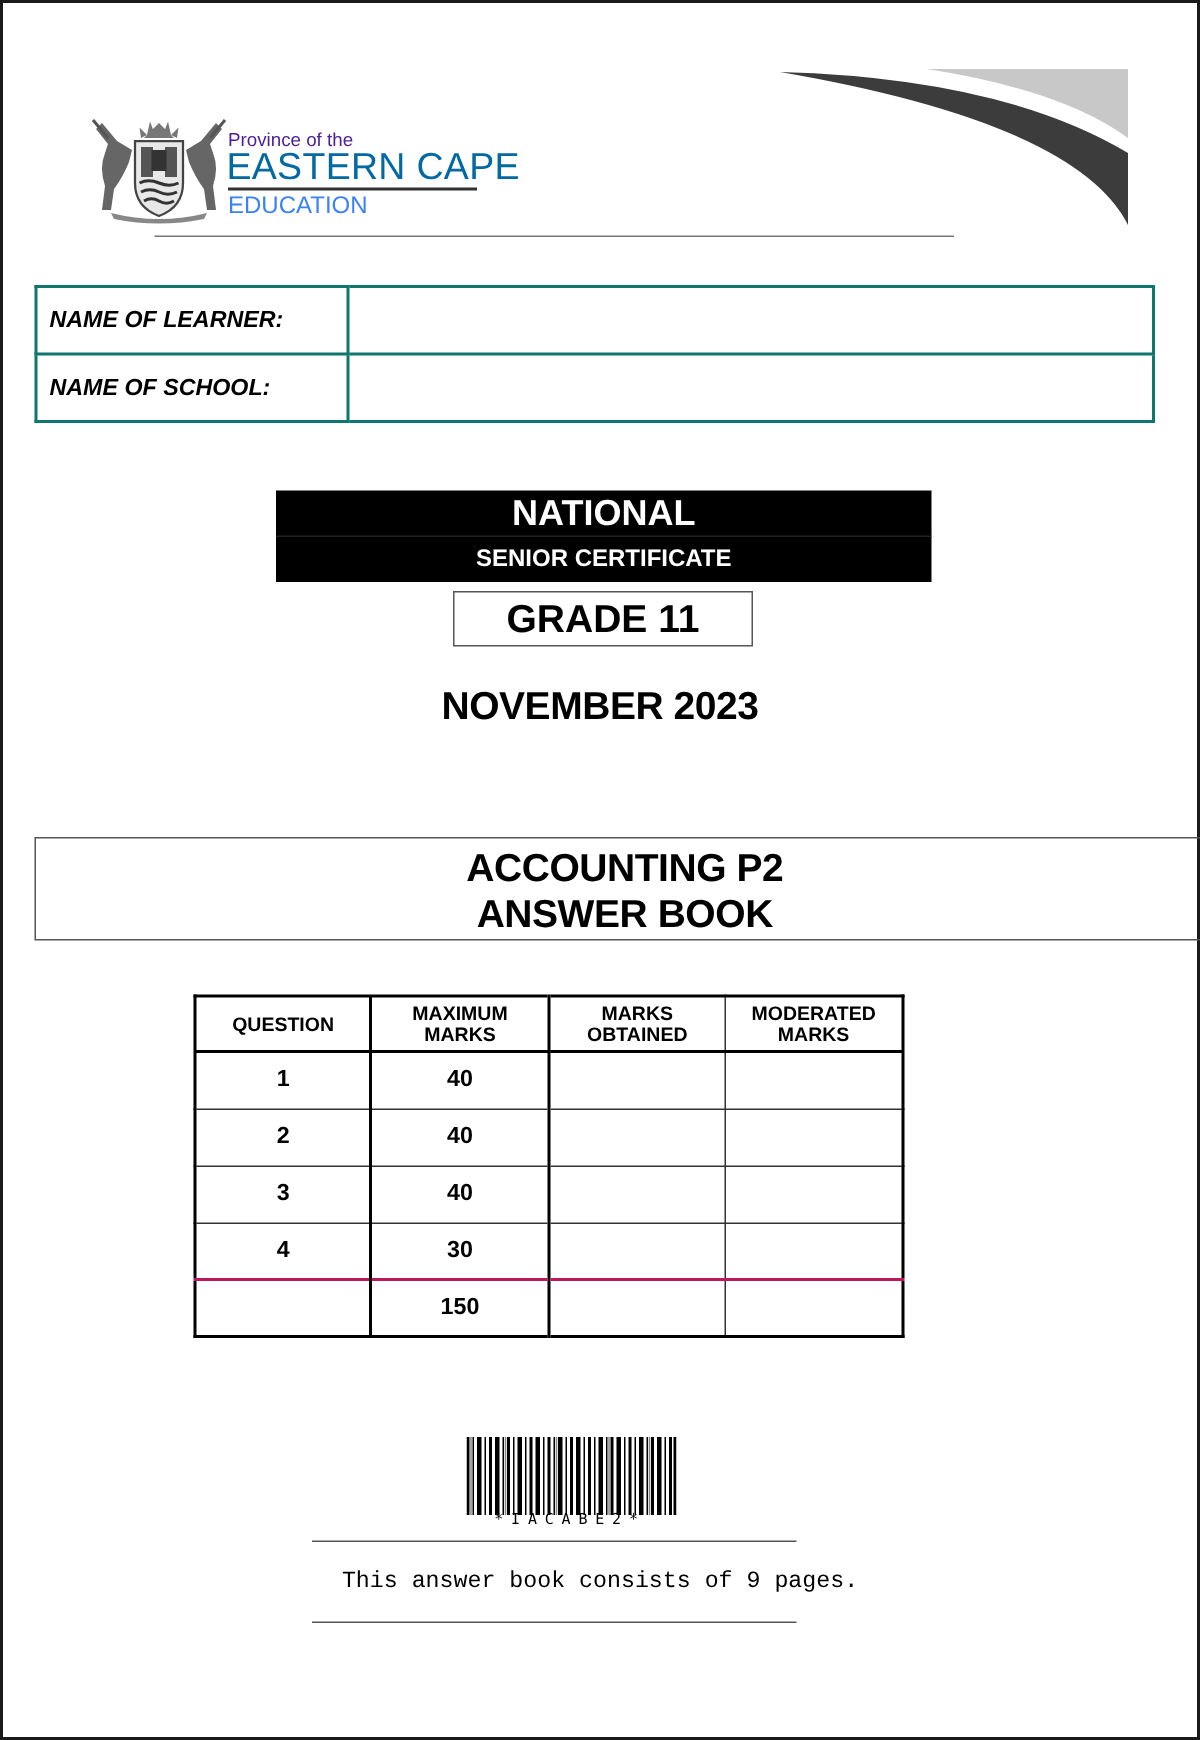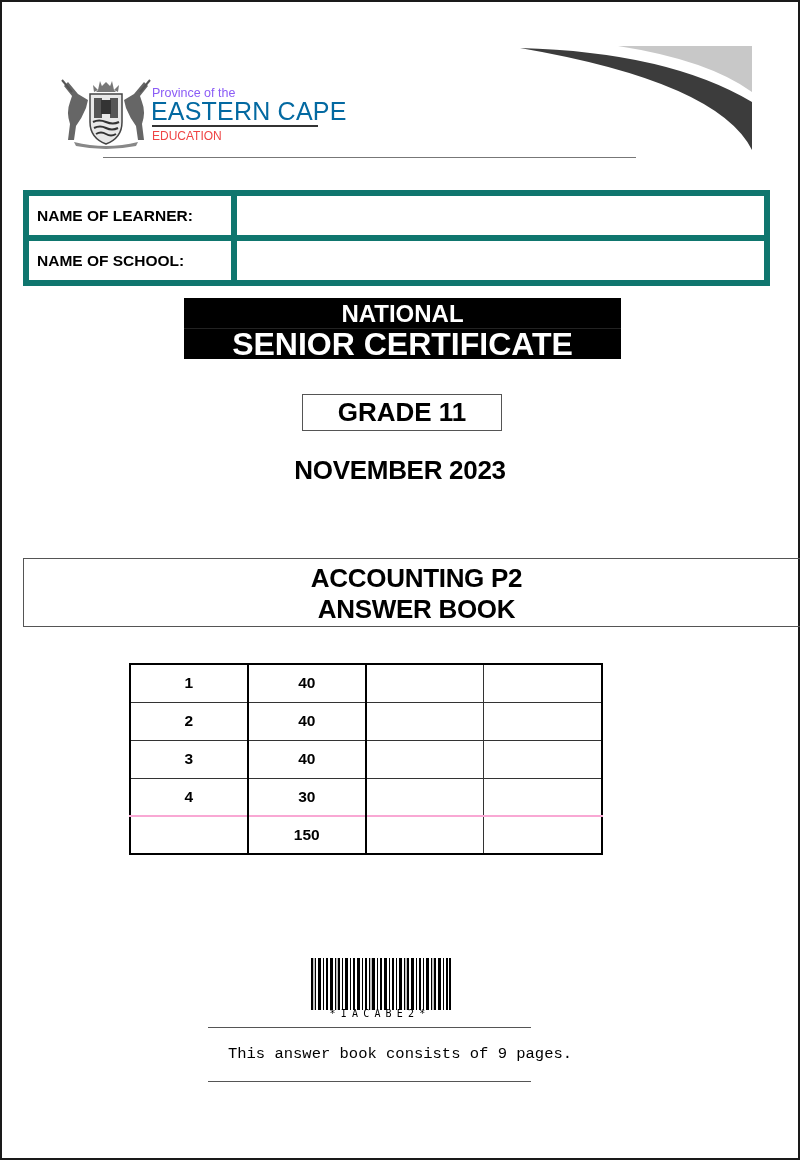--- a/index.html
+++ b/index.html
@@ -7,54 +7,54 @@
   body { position: relative; font-family: "Liberation Sans", sans-serif; color: #000; }
 
   .page-frame {
     position: absolute; left: 0; top: 0; width: 800px; height: 1160px;
     border: 2px solid #1a1a1a;
   }
 
   
   .emblem { position: absolute; left: 60px; top: 78px; width: 92px; height: 72px; }
   .province-line {
-    position: absolute; left: 152px; top: 86px; font-size: 12.5px; color: #8b5cf6;
+    position: absolute; left: 152px; top: 86px; font-size: 12.5px; color: #4c1d95;
   }
   .eastern-cape {
     position: absolute; left: 151px; top: 98px; font-size: 25px; color: #0369a1;
     letter-spacing: 0.2px; line-height: 26px;
   }
   .logo-rule {
     position: absolute; left: 152px; top: 125px; width: 166px; height: 2px; background: #333;
   }
   .education {
-    position: absolute; left: 152px; top: 129px; font-size: 12px; color: #ef4444;
+    position: absolute; left: 152px; top: 129px; font-size: 16px; color: #3b82f6;
   }
   .header-rule {
     position: absolute; left: 103px; top: 157px; width: 533px; height: 1px; background: #777;
   }
   .swoosh { position: absolute; left: 518px; top: 42px; width: 236px; height: 112px; }
 
   
   .name-table {
     position: absolute; left: 23px; top: 190px; width: 747px; height: 92px;
     border: 1px solid #444; border-collapse: collapse;
   }
-  .name-table td { border: 6px solid #0f766e; height: 45px; vertical-align: middle; }
+  .name-table td { border: 2px solid #0f766e; height: 45px; vertical-align: middle; font-style: italic; }
   .name-table .lbl {
     width: 208px; padding-left: 8px; font-weight: bold; font-size: 15.5px;
   }
 
   
   .nsc-banner {
-    position: absolute; left: 184px; top: 298px; width: 437px; height: 61px;
+    position: absolute; left: 184px; top: 327px; width: 437px; height: 61px;
     background: #000; color: #fff; text-align: center; font-weight: bold;
   }
   .nsc-banner .l1 { display: block; font-size: 24px; line-height: 30px; padding-top: 1px; }
-  .nsc-banner .l2 { display: block; font-size: 32px; line-height: 30px; }
+  .nsc-banner .l2 { display: block; font-size: 16px; line-height: 30px; }
   .nsc-banner .seam {
     position: absolute; left: 0; top: 30px; width: 100%; height: 1px; background: #222;
   }
 
   .grade-box {
     position: absolute; left: 302px; top: 394px; width: 200px; height: 37px;
     border: 1px solid #555; text-align: center; font-weight: bold; font-size: 26px; line-height: 35px;
   }
 
   .session {
@@ -73,21 +73,21 @@
   .marks-table {
     position: absolute; left: 129px; top: 663px; width: 474px;
     border-collapse: collapse; border: 2px solid #000;
   }
   .marks-table th, .marks-table td {
     border: 1px solid #333; text-align: center; font-weight: bold;
   }
   .marks-table th { height: 37px; font-size: 13px; line-height: 14px; border-bottom: 2px solid #000; }
   .marks-table td { height: 38px; font-size: 15.5px; }
   .marks-table .c1, .marks-table .c2 { border-right: 2px solid #000; }
-  .marks-table tr.total td { border-top: 2px solid #f9a8d4; }
+  .marks-table tr.total td { border-top: 2px solid #be185d; }
   .marks-table col.q { width: 118px; }
   .marks-table col.m { width: 119px; }
   .marks-table col.o { width: 118px; }
   .marks-table col.d { width: 119px; }
 
   
   .barcode { position: absolute; left: 311px; top: 958px; width: 140px; height: 52px; }
   .barcode-text {
     position: absolute; left: 300px; top: 1008px; width: 160px; text-align: center;
     font-family: "DejaVu Sans Mono", monospace; font-size: 10px; letter-spacing: 5.2px;
@@ -171,20 +171,35 @@
 </div>
 
 <table class="marks-table">
   <colgroup>
       <col class="q">
       <col class="m">
       <col class="o">
       <col class="d">
     </colgroup>
   <tbody>
+      <tr>
+    <th class="c1">QUESTION</th>
+    <th class="c2">
+      <span>MAXIMUM</span><br>
+      <span>MARKS</span>
+    </th>
+    <th>
+      <span>MARKS</span><br>
+      <span>OBTAINED</span>
+    </th>
+    <th>
+      <span>MODERATED</span><br>
+      <span>MARKS</span>
+    </th>
+  </tr>
   <tr>
     <td class="c1">1</td>
     <td class="c2">40</td>
     <td></td>
     <td></td>
   </tr>
   <tr>
     <td class="c1">2</td>
     <td class="c2">40</td>
     <td></td>

